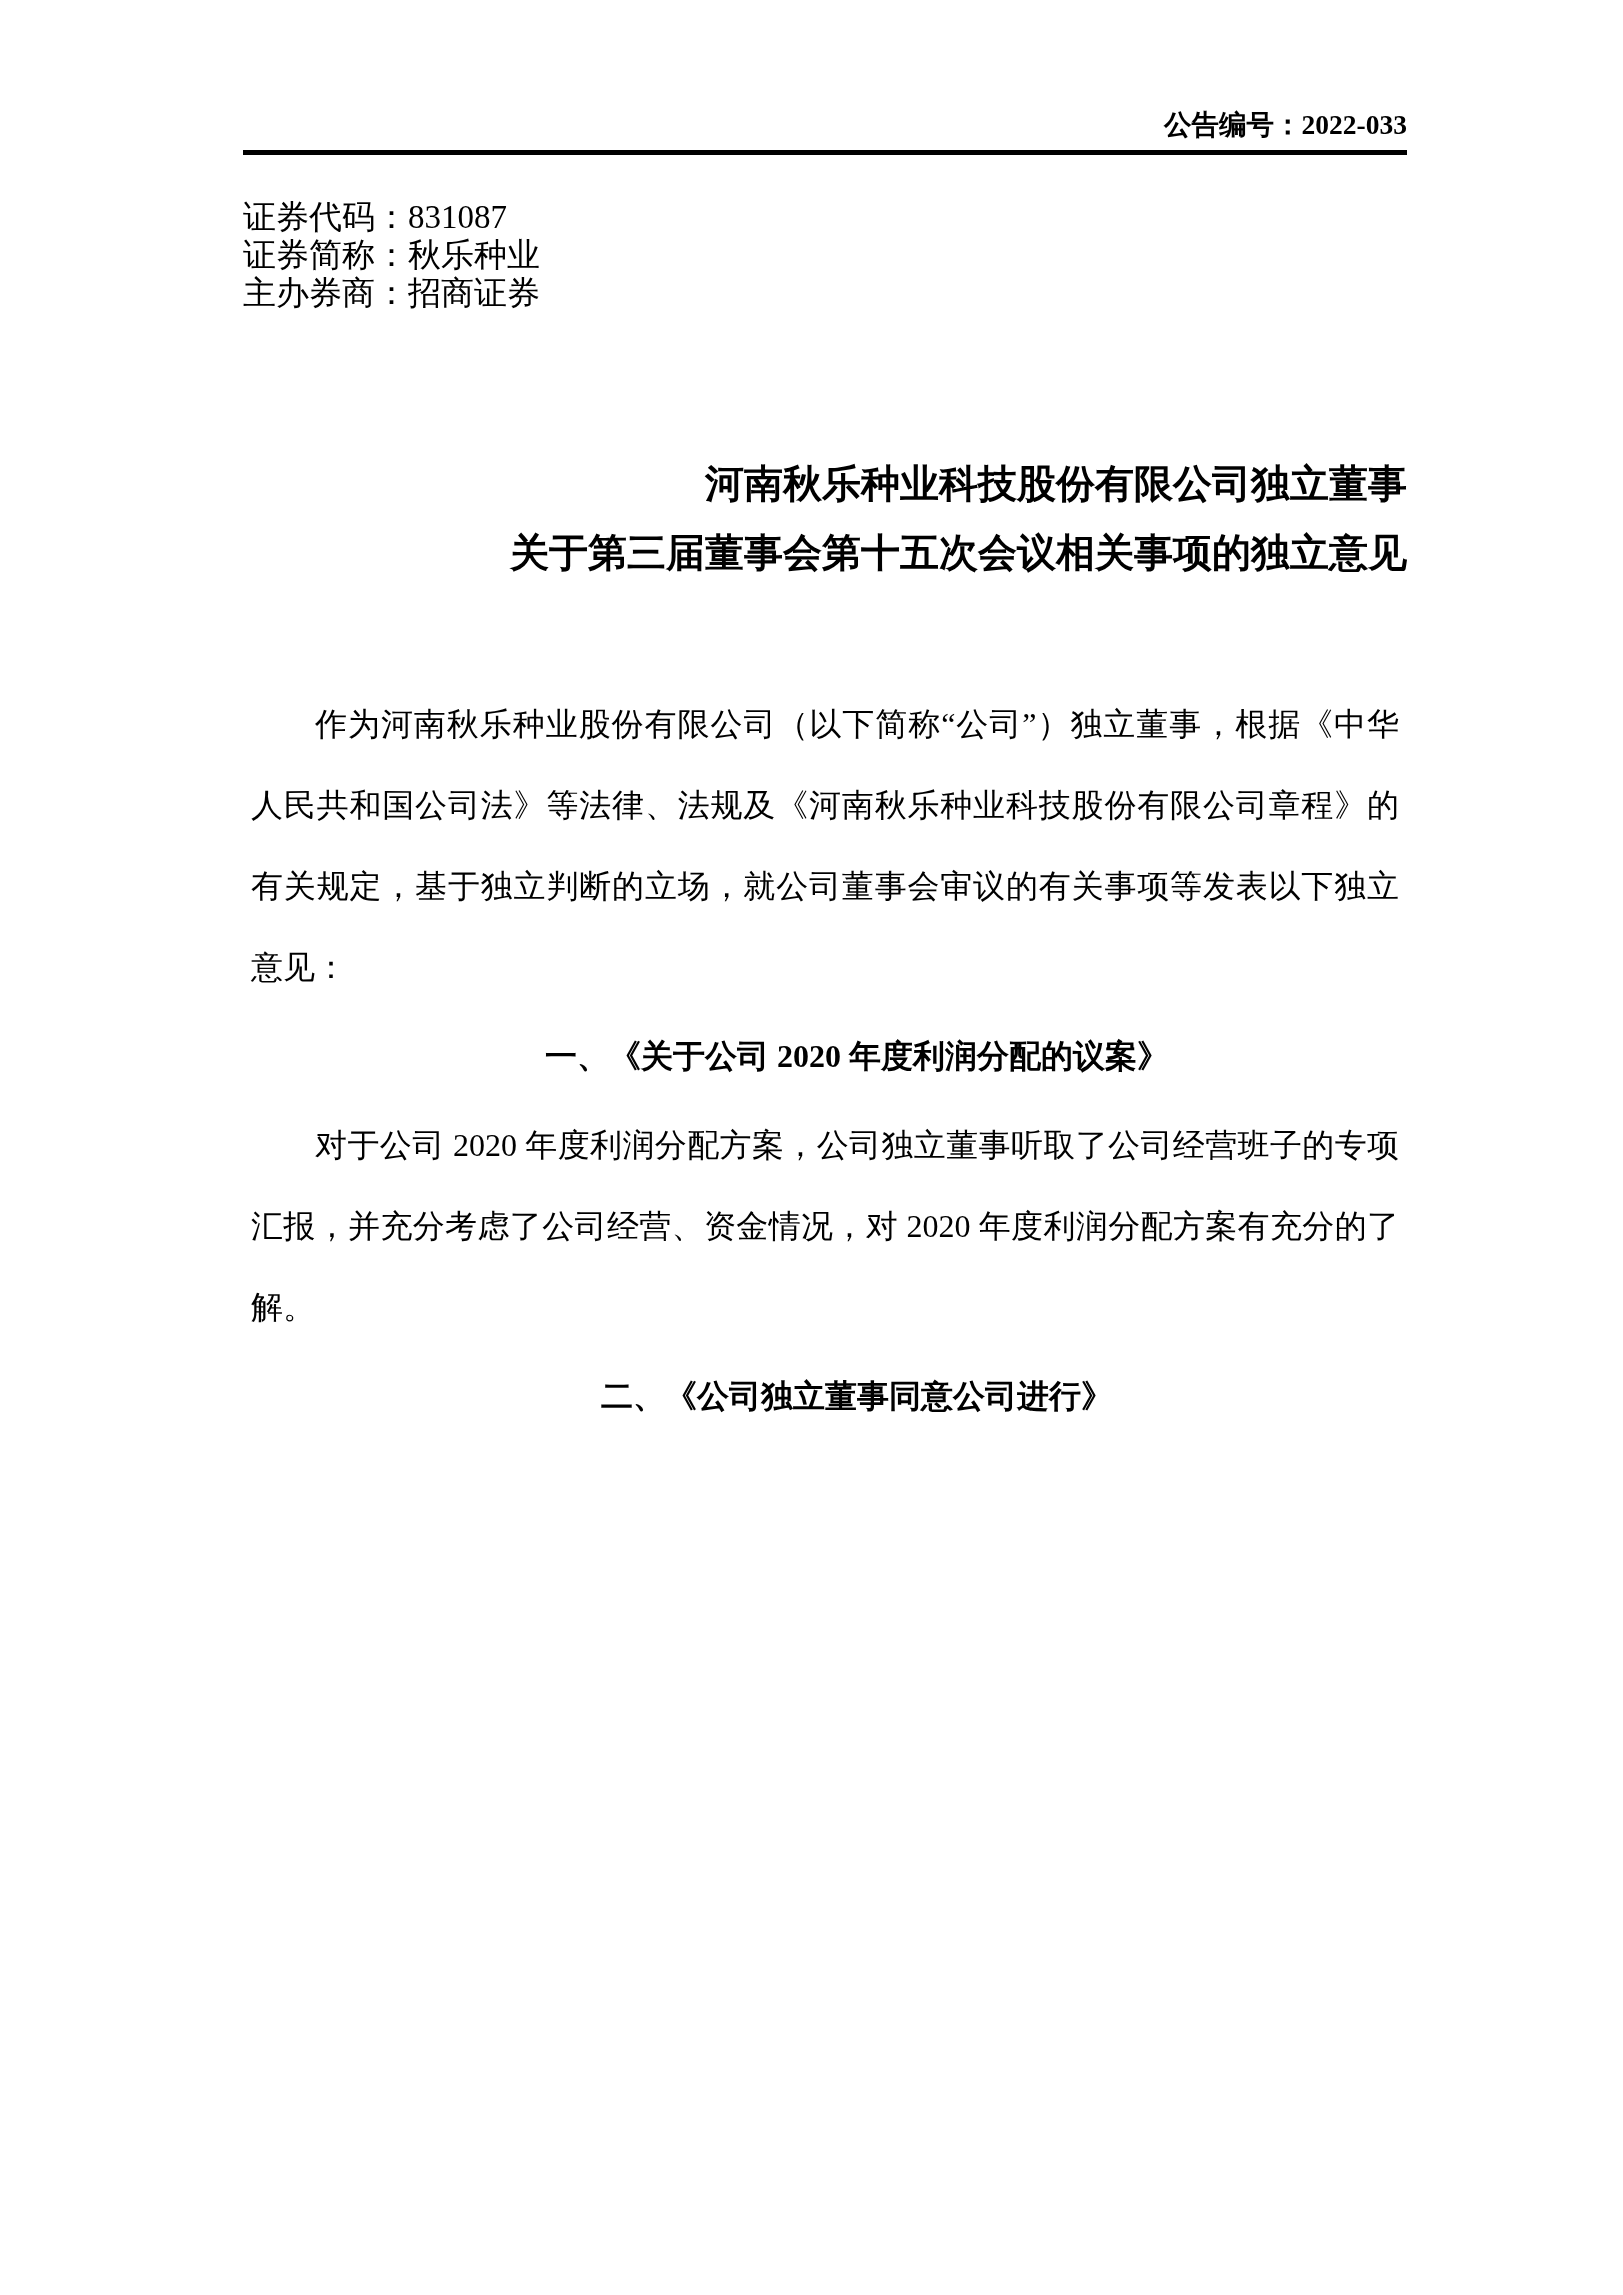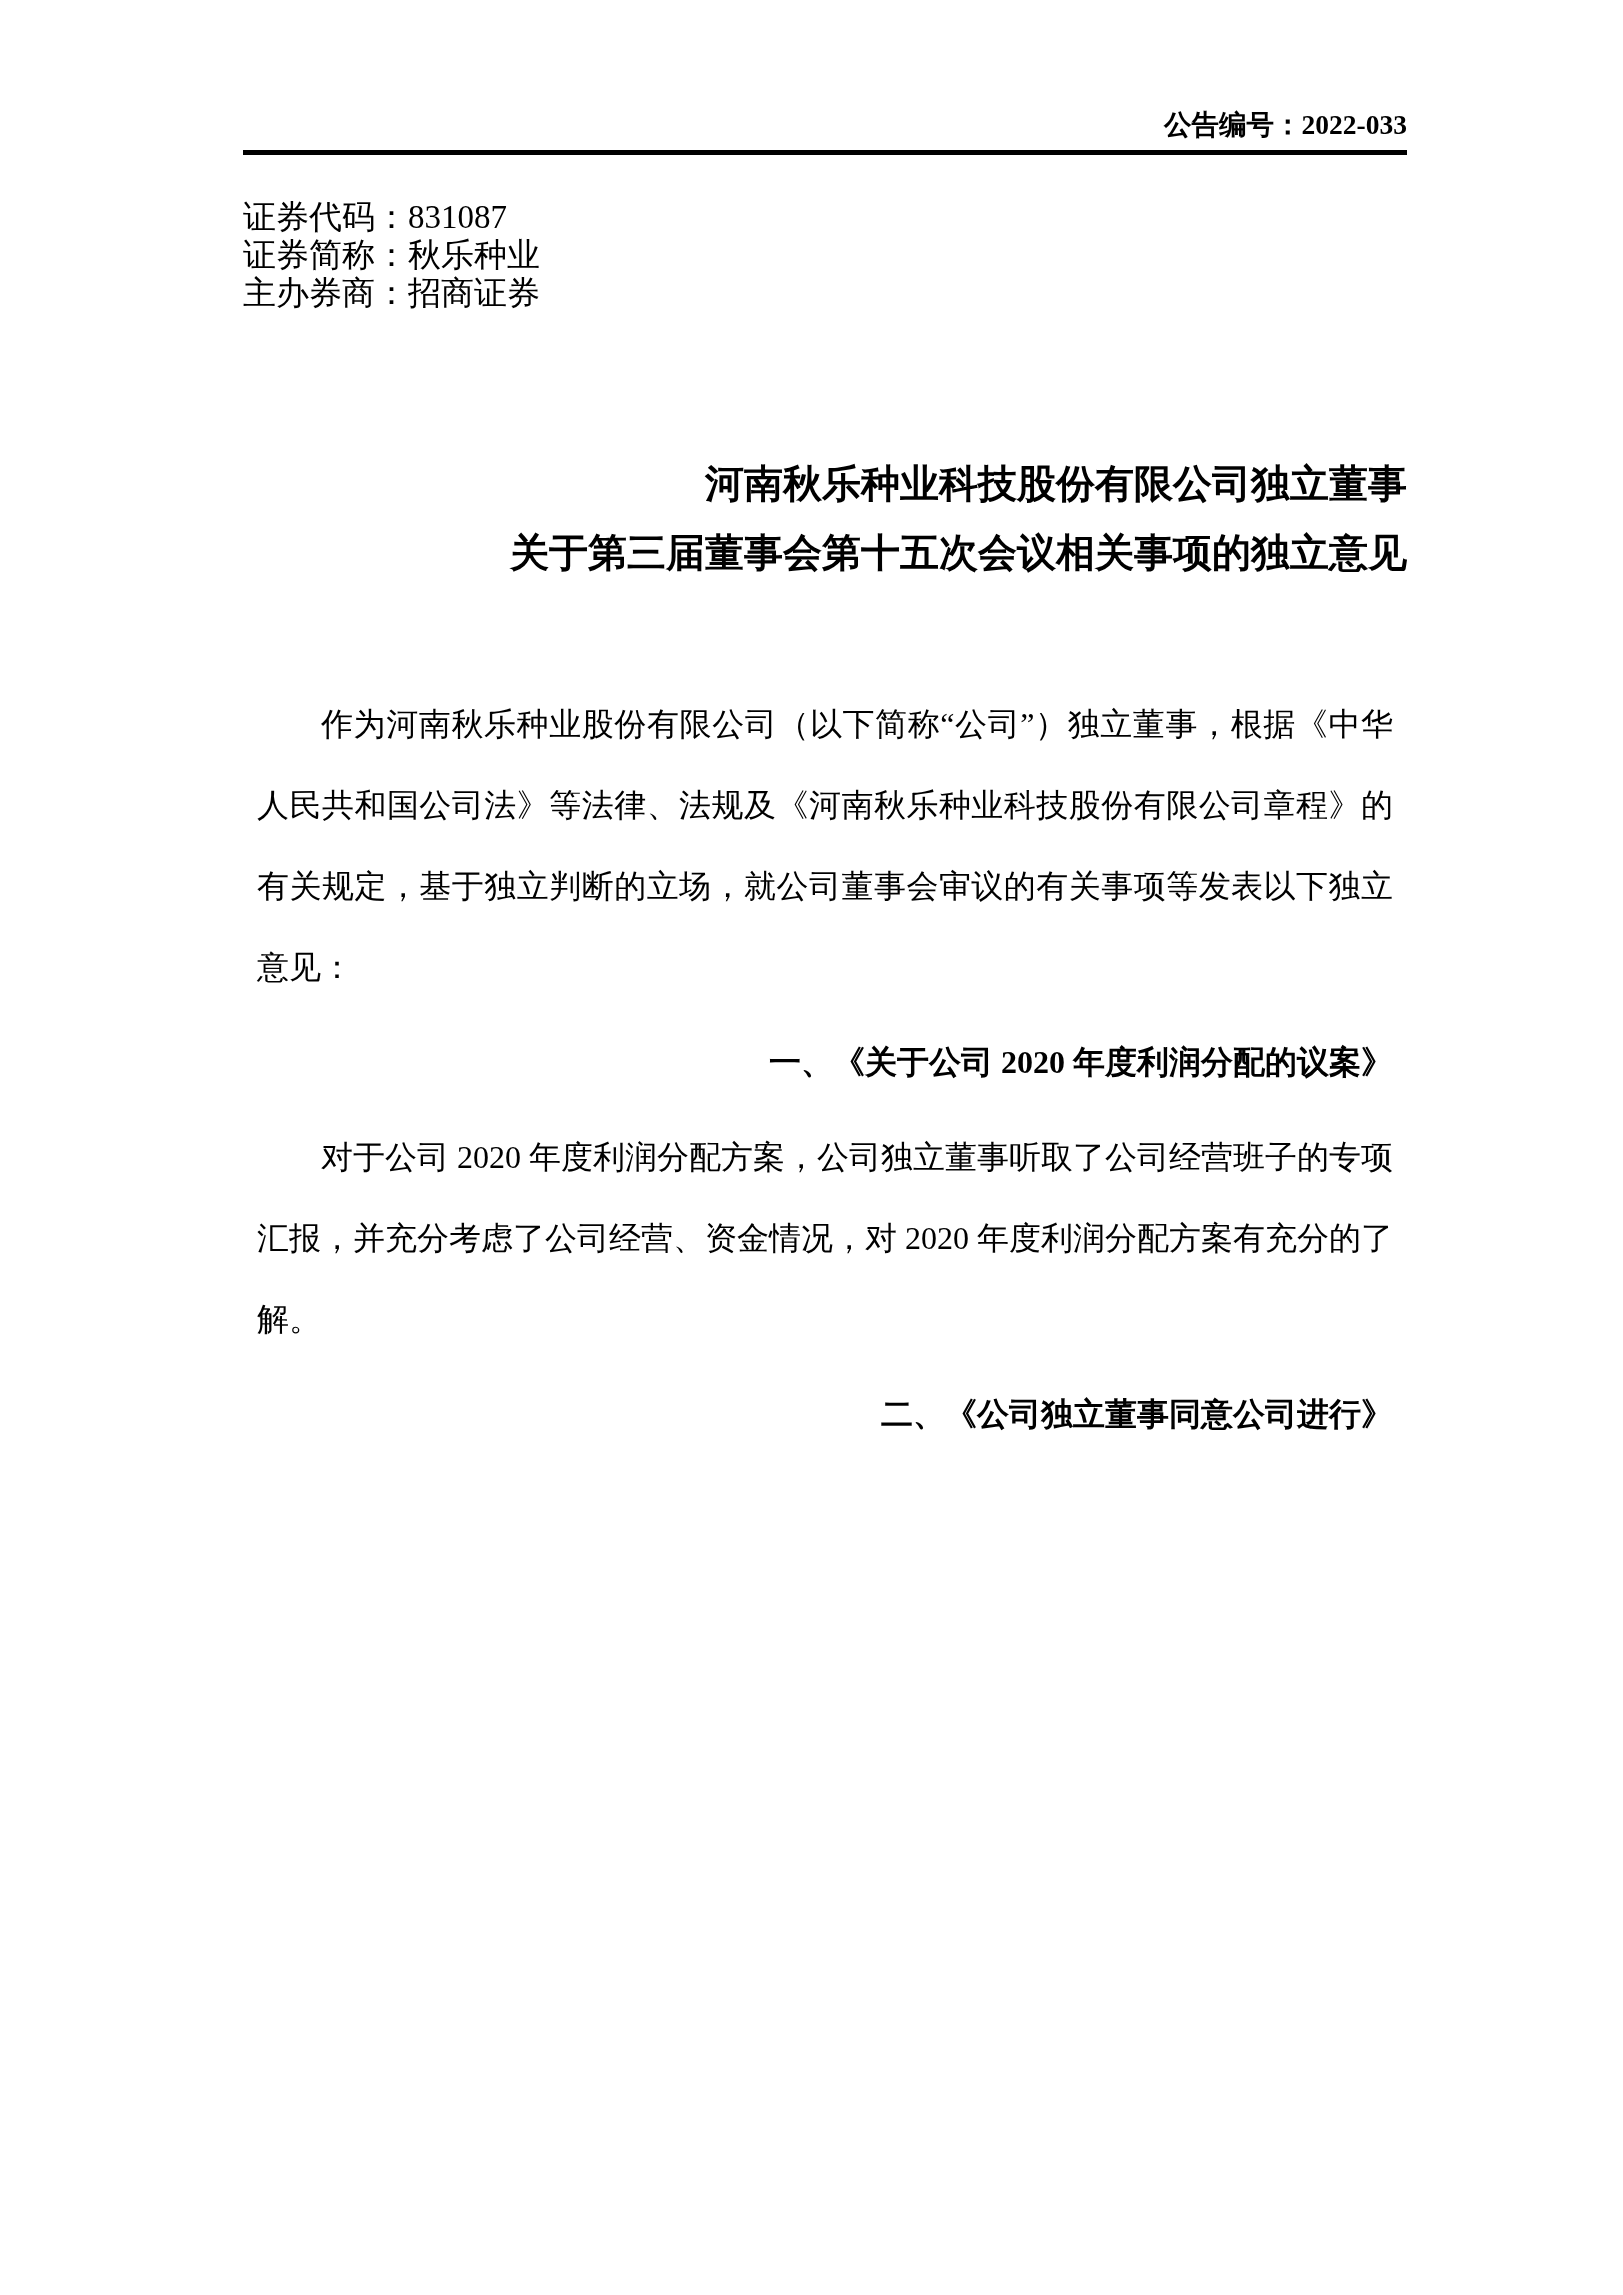--- a/index.html
+++ b/index.html
@@ -59,30 +59,30 @@
   .notice-box p {
     margin: 0;
     text-indent: 2em;
     text-align: justify;
     text-justify: inter-ideograph;
   }
   .body-block {
     margin-top: 97px;
   }
   .para {
-    margin: 14px;
+    margin: 8px;
     font-size: 32px;
     line-height: 81px;
     text-indent: 2em;
     text-align: justify;
     text-justify: inter-ideograph;
   }
   .para.heading {
     font-weight: bold;
-    text-align: right;
+    text-align: center;
     font-family: Liberation Serif, serif;
   }
 </style>
 </head>
 <body>
 
 <div class="page">
   <div class="content">
 
     <div class="announce-no">公告编号：2022-033</div>

